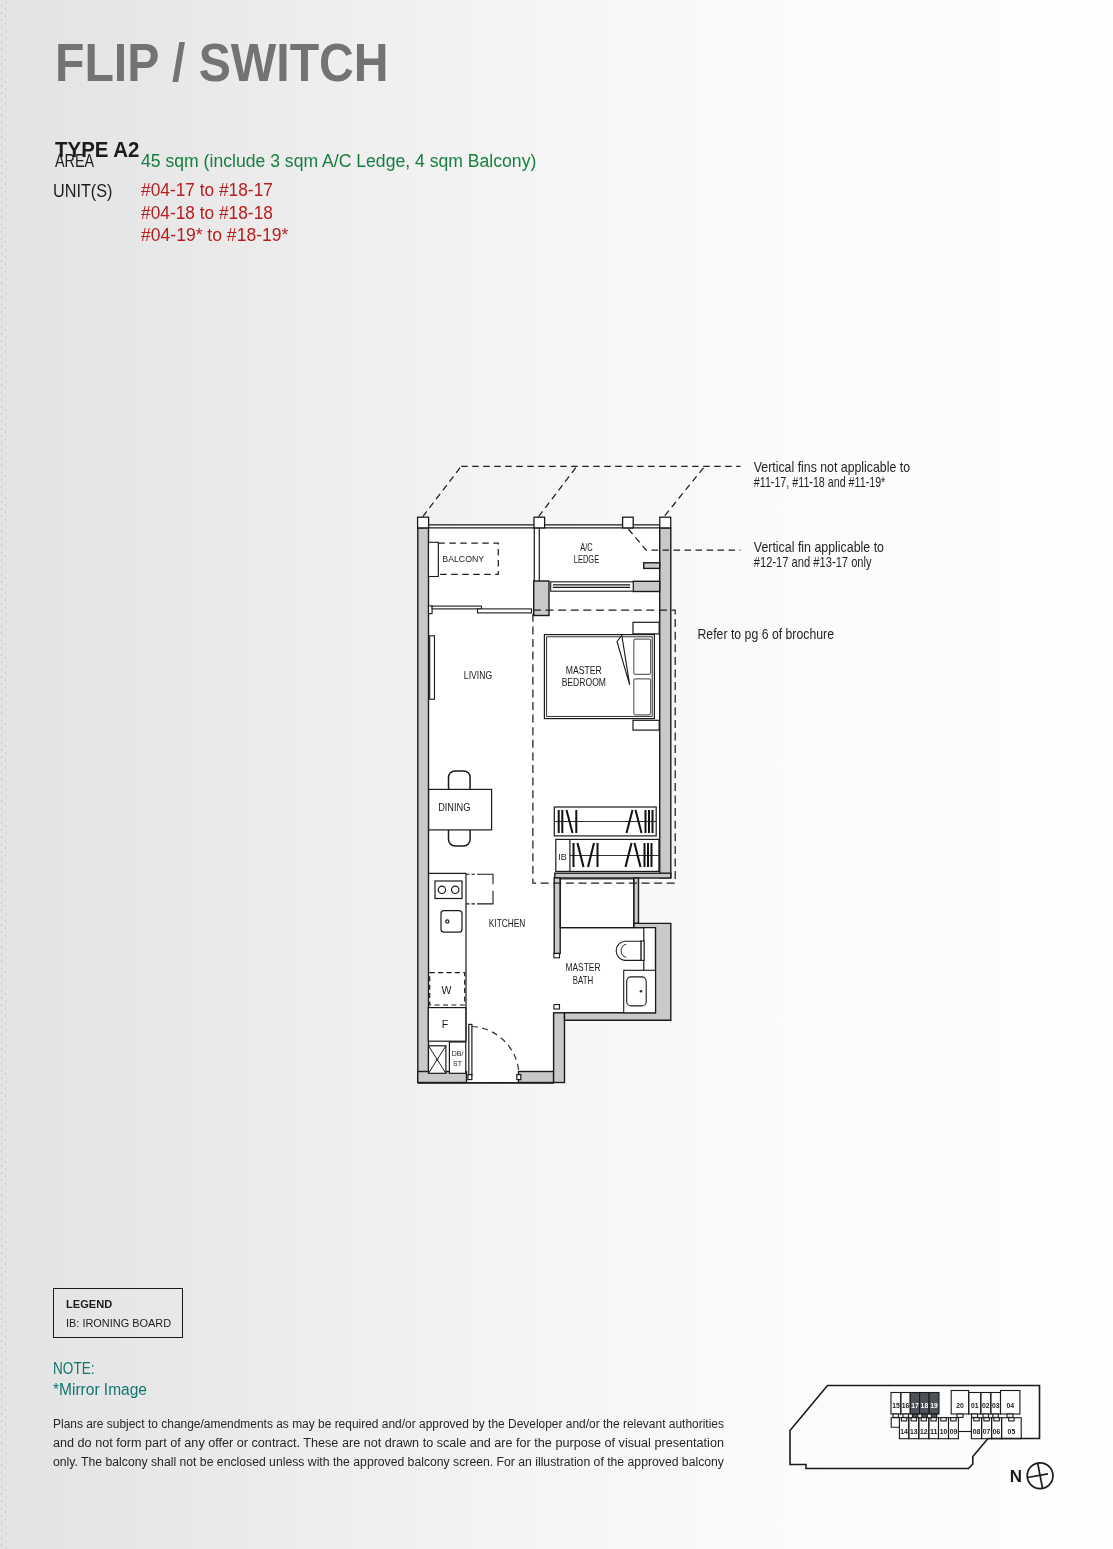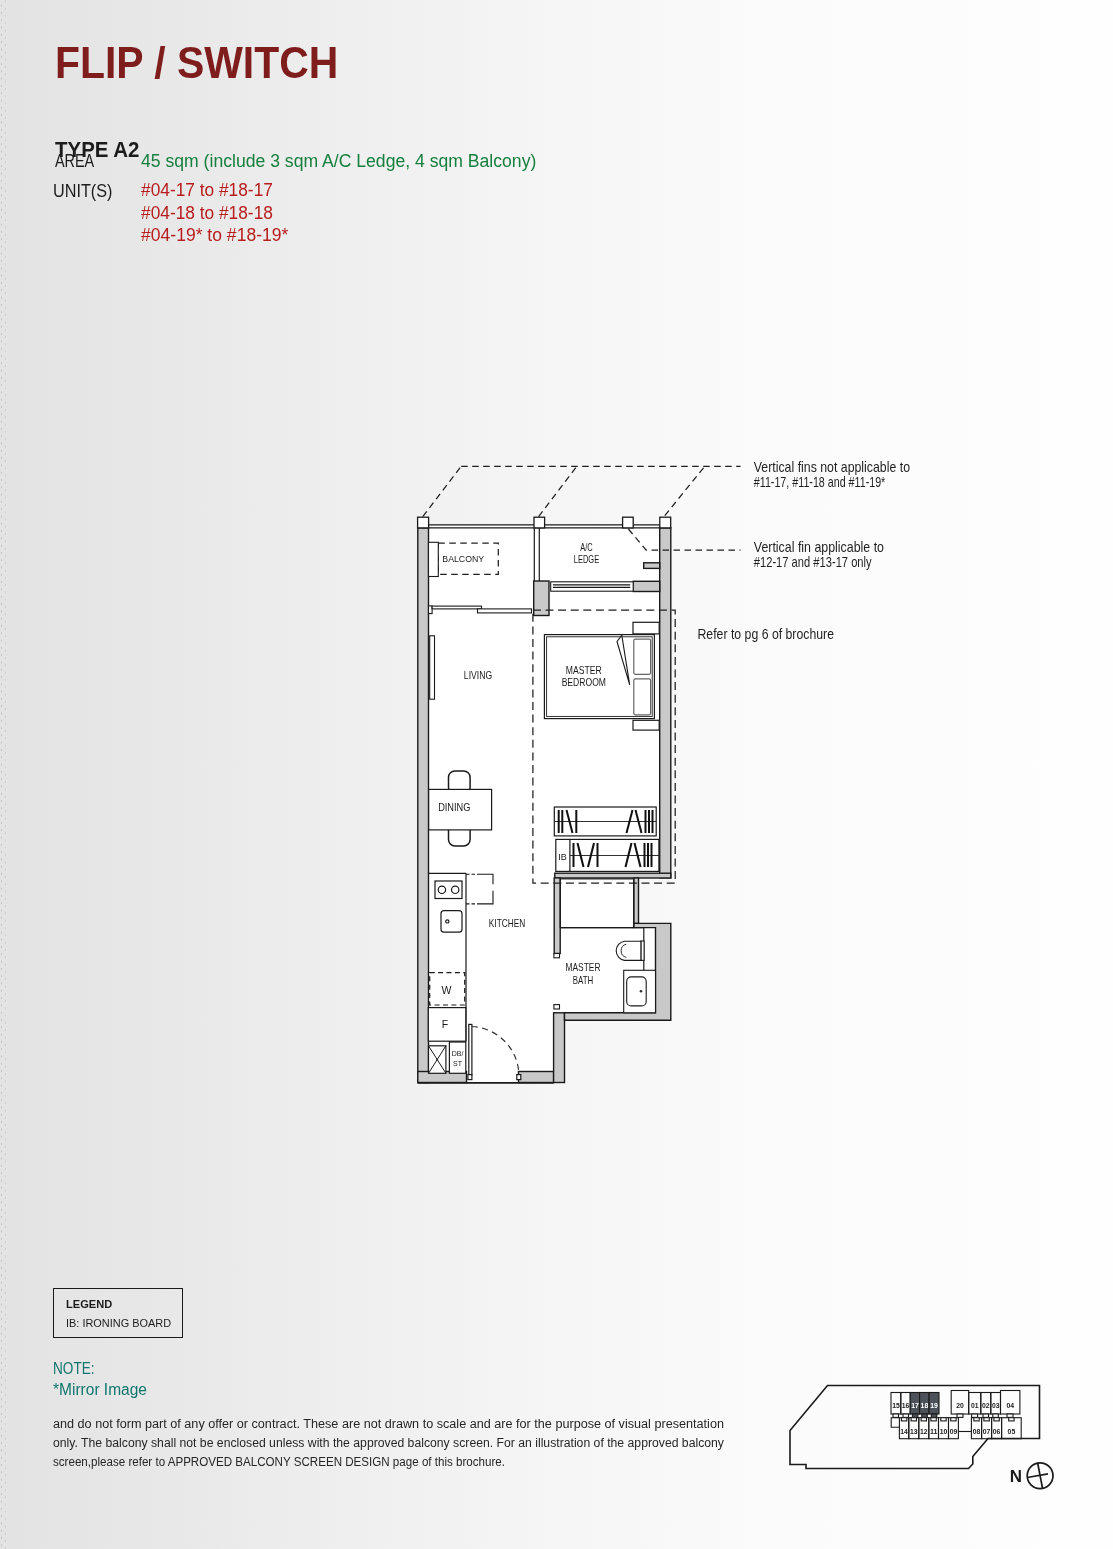--- a/index.html
+++ b/index.html
@@ -6,21 +6,21 @@
   body{
     width:1113px;height:1549px;position:relative;overflow:hidden;
     font-family:"Liberation Sans",sans-serif;
     background:linear-gradient(90deg,#e3e3e3 0px,#e8e8e8 170px,#efefef 350px,#f6f6f6 570px,#fbfbfb 780px,#fefefe 1113px);
   }
   .dots{position:absolute;left:0;top:0;width:9px;height:1549px;
     background-image:radial-gradient(circle,#c2c2c2 0.8px,rgba(0,0,0,0) 1px),radial-gradient(circle,#cccccc 0.7px,rgba(0,0,0,0) 0.9px);
     background-size:9px 7.3px,9px 7.3px;background-position:6px 2px,1px 5px;}
   .abs{position:absolute;}
   .sx{display:inline-block;transform-origin:0 50%;white-space:pre;}
-  .t1{font-size:45px;font-weight:700;color:#7f1d1d;line-height:45.5px;}
+  .t1{font-size:53px;font-weight:700;color:#737373;line-height:45.5px;}
   .t2{font-size:21.9px;font-weight:700;color:#1c1c1c;line-height:21.9px;}
   .lb{font-size:18px;font-weight:400;color:#1c1c1c;line-height:18px;}
   .vl{font-size:18px;font-weight:400;color:#15803d;line-height:18px;}
   .ul{font-size:18px;font-weight:400;color:#b91c1c;line-height:22.4px;}
   .legendbox{border:1.2px solid #1a1a1a;width:129.7px;height:49.9px;box-sizing:border-box;}
   .leg{font-size:11.2px;color:#1c1c1c;line-height:19px;}
   .note{font-size:16px;color:#0f766e;line-height:21.4px;}
   .para{font-size:12px;color:#262626;line-height:19.1px;}
 </style>
 </head>
@@ -29,23 +29,23 @@
 <div class="abs t1" style="left:54.8px;top:39.6px;"><span class="sx" style="transform:scaleX(0.909);">FLIP / SWITCH</span></div>
 <div class="abs t2" style="left:54.7px;top:94.7px;margin-top:44px;"><span class="sx" style="transform:scaleX(0.934);">TYPE A2</span></div>
 <div class="abs lb" style="left:54.6px;top:152px;"><span class="sx" style="transform:scaleX(0.80);">AREA</span></div>
 <div class="abs vl" style="left:141.4px;top:152.3px;"><span class="sx" style="transform:scaleX(0.978);">45 sqm (include 3 sqm A/C Ledge, 4 sqm Balcony)</span></div>
 <div class="abs lb" style="left:53.3px;top:181.5px;"><span class="sx" style="transform:scaleX(0.90);">UNIT(S)</span></div>
 <div class="abs ul" style="left:141.4px;top:179.3px;"><span class="sx" style="transform:scaleX(0.962);">#04-17 to #18-17</span><br><span class="sx" style="transform:scaleX(0.962);">#04-18 to #18-18</span><br><span class="sx" style="transform:scaleX(0.975);">#04-19* to #18-19*</span></div>
 <div class="abs legendbox" style="left:53.3px;top:1288.4px;"></div>
 <div class="abs leg" style="left:65.5px;top:1295.3px;"><span class="sx" style="transform:scaleX(0.99);font-weight:700;">LEGEND</span><br><span class="sx" style="transform:scaleX(0.978);">IB: IRONING BOARD</span></div>
 <div class="abs note" style="left:53.1px;top:1357.6px;"><span class="sx" style="transform:scaleX(0.85);">NOTE:</span><br><span class="sx" style="transform:scaleX(0.97);">*Mirror Image</span></div>
 <div class="abs para" style="left:53.3px;top:1415.2px;">
+<div><span class="sx" style="transform:scaleX(0.9958);">Plans are subject to change/amendments as may be required and/or approved by the Developer and/or the relevant authorities</span></div>
 <div><span class="sx" style="transform:scaleX(1.0529);">and do not form part of any offer or contract. These are not drawn to scale and are for the purpose of visual presentation</span></div>
 <div><span class="sx" style="transform:scaleX(1.0177);">only. The balcony shall not be enclosed unless with the approved balcony screen. For an illustration of the approved balcony</span></div>
-<div><span class="sx" style="transform:scaleX(0.9658);">screen,please refer to APPROVED BALCONY SCREEN DESIGN page of this brochure.</span></div>
 </div>
 <svg class="abs" style="left:405px;top:450px;" width="700" height="650" viewBox="405 450 700 650" fill="none">
   <path d="M417.8,524.9 L670.8,524.9 L670.8,878 L638.5,878 L638.5,923.4 L670.8,923.4 L670.8,1020.4 L564.5,1020.4 L564.5,1082.9 L417.8,1082.9 Z" fill="#ffffff" stroke="none"></path>
   <g stroke="#1a1a1a">
 
     <g fill="#c9c9c9" stroke-width="1.4">
 
       <rect x="417.8" y="527.6" width="10.7" height="554.9"></rect>
 
       <rect x="417.8" y="1071.5" width="48.7" height="11"></rect>

